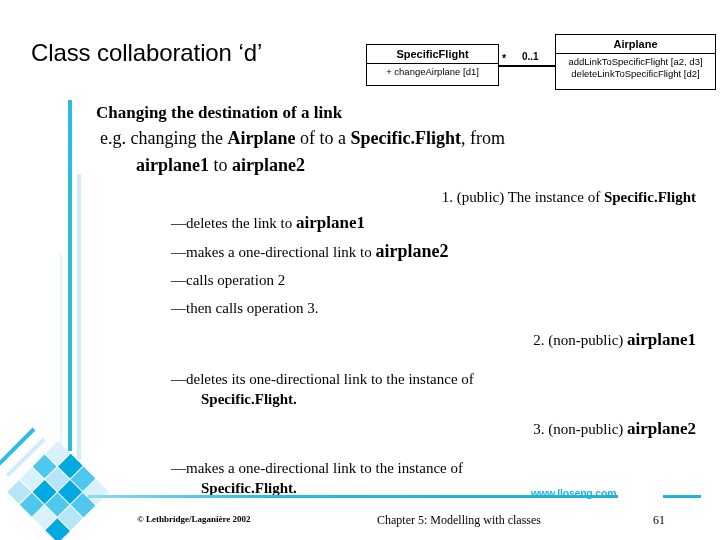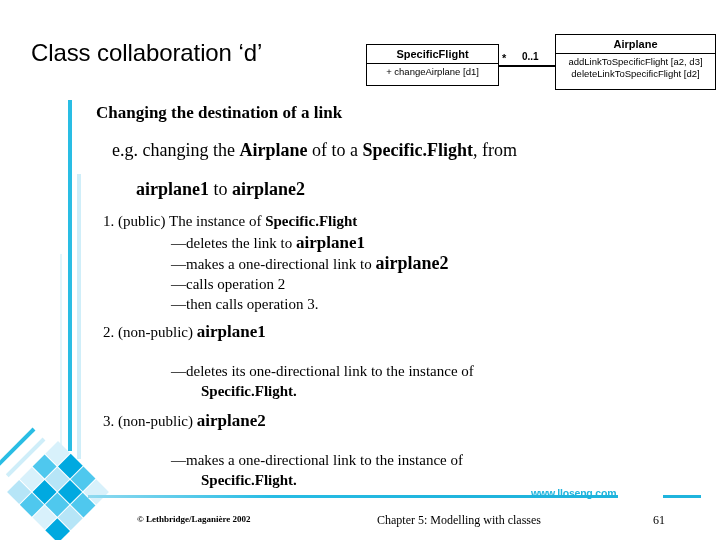--- a/index.html
+++ b/index.html
@@ -204,39 +204,40 @@
     font-weight: bold;
     font-size: 17px;
     line-height: 21px;
     margin: 0 0 3px 0;
   }
   .l-lead {
     font-family: "Liberation Serif", serif;
     font-size: 18px;
     line-height: 23px;
     text-align: justify;
-    margin: 16px;
+    margin: 4px;
     width: 595px;
   }
   .l-lead-2 {
     font-family: "Liberation Serif", serif;
     font-size: 18px;
     line-height: 23px;
     margin: 0 0 0 40px;
   }
   .num {
     font-family: "Liberation Serif", serif;
     font-size: 15px;
     line-height: 20px;
     margin: 10px 0 0 7px;
+    text-align: right;
   }
   .dash {
     font-family: "Liberation Serif", serif;
     font-size: 15px;
-    line-height: 16px;
+    line-height: 24px;
     margin: 4px 0 0 75px;
   }
   .dash-just {
     font-family: "Liberation Serif", serif;
     font-size: 15px;
     line-height: 20px;
     margin: 19px 0 0 75px;
     width: 505px;
     text-align: justify;
   }

